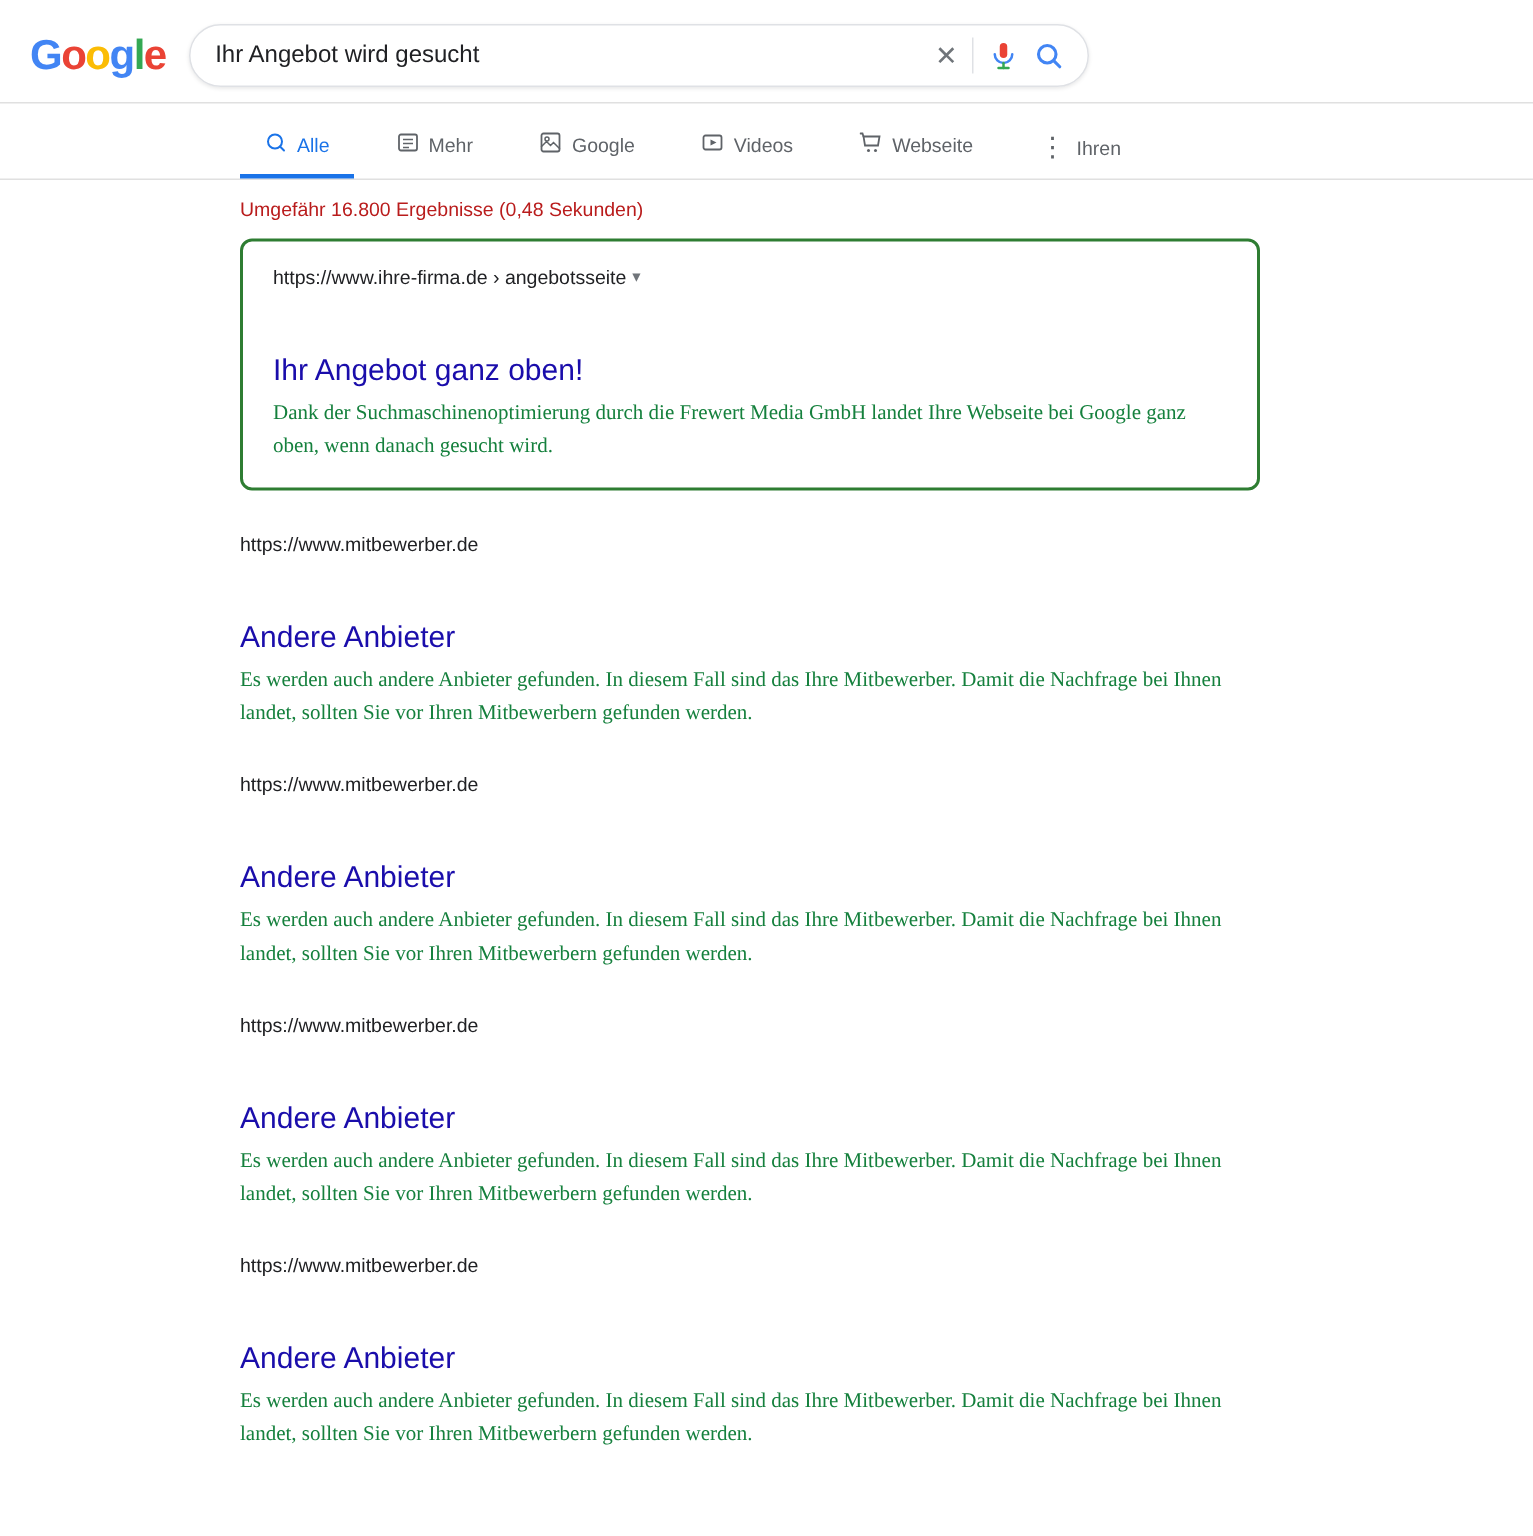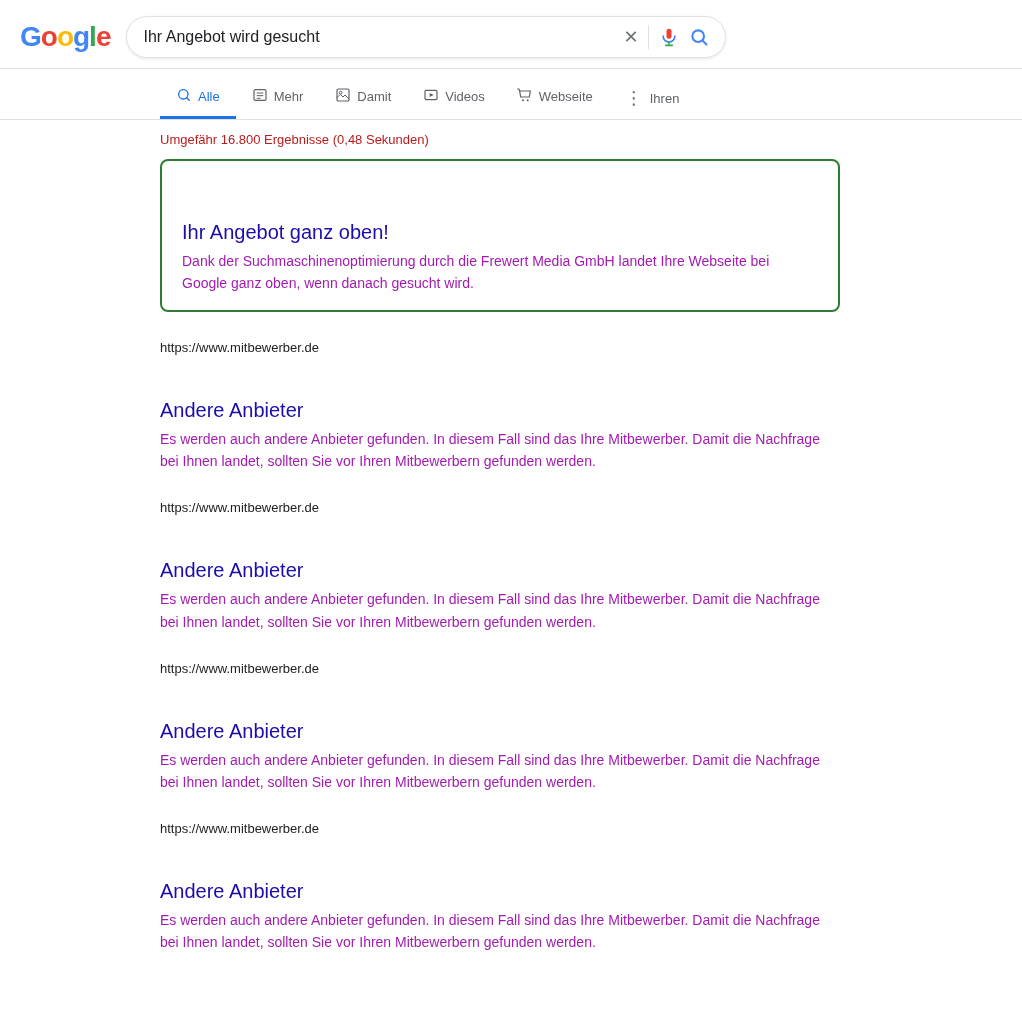--- a/index.html
+++ b/index.html
@@ -68,21 +68,21 @@
       width: 1px;
       height: 24px;
       background: #dfe1e5;
     }
 
     
     .nav-tabs {
       display: flex;
       align-items: flex-end;
       padding: 8px 19px 0 160px;
-      gap: 0;
+      gap: 12px;
       border-bottom: 1px solid #e0e0e0;
     }
 
     .nav-tab {
       display: flex;
       align-items: center;
       gap: 6px;
       padding: 10px 16px;
       color: #5f6368;
       font-size: 13px;
@@ -145,22 +145,23 @@
       color: #1a0dab;
       margin-bottom: 6px;
       cursor: pointer;
       text-decoration: none;
       display: block;
       margin-top: 44px;
     }
 
     .result-snippet {
       font-size: 14px;
-      color: #a21caf;
+      color: #15803d;
       line-height: 1.58;
+      font-family: Liberation Serif, serif;
     }
 
     
     .more-tab {
       display: flex;
       align-items: center;
       gap: 6px;
       padding: 10px 16px;
       color: #5f6368;
       font-size: 13px;
@@ -227,21 +228,21 @@
     <span>Mehr</span>
   </div>
   <div class="nav-tab">
     <span class="nav-tab-icon">
       <svg width="16" height="16" viewBox="0 0 24 24" fill="none">
         <rect x="3" y="3" width="18" height="18" rx="2" stroke="#5f6368" stroke-width="1.8"></rect>
         <circle cx="8.5" cy="8.5" r="2" stroke="#5f6368" stroke-width="1.5"></circle>
         <path d="M3 16l5-5 4 4 3-3 6 6" stroke="#5f6368" stroke-width="1.5" fill="none" stroke-linecap="round"></path>
       </svg>
     </span>
-    <span>Damit</span>
+    <span>Google</span>
   </div>
   <div class="nav-tab">
     <span class="nav-tab-icon">
       <svg width="16" height="16" viewBox="0 0 24 24" fill="none">
         <rect x="3" y="5" width="18" height="14" rx="2" stroke="#5f6368" stroke-width="1.8"></rect>
         <polygon points="10,9 10,15 16,12" fill="#5f6368"></polygon>
       </svg>
     </span>
     <span>Videos</span>
   </div>
@@ -262,20 +263,24 @@
   </div>
 </div>
 
 <div class="results-info">
   <span>Umgefähr 16.800 Ergebnisse (0,48 Sekunden)</span>
 </div>
 
 <div class="results-container">
 
   <div class="featured-result">
+    <div class="result-url">
+      <span>https://www.ihre-firma.de › angebotsseite</span>
+      <span class="result-url-arrow">▾</span>
+    </div>
     <a class="result-title" href="#">Ihr Angebot ganz oben!</a>
     <div class="result-snippet">Dank der Suchmaschinenoptimierung durch die Frewert Media GmbH landet Ihre Webseite bei Google ganz oben, wenn danach gesucht wird.</div>
   </div>
 
   <div class="result-item">
     <div class="result-url">
       <span>https://www.mitbewerber.de</span>
     </div>
     <a class="result-title" href="#">Andere Anbieter</a>
     <div class="result-snippet">Es werden auch andere Anbieter gefunden. In diesem Fall sind das Ihre Mitbewerber. Damit die Nachfrage bei Ihnen landet, sollten Sie vor Ihren Mitbewerbern gefunden werden.</div>

